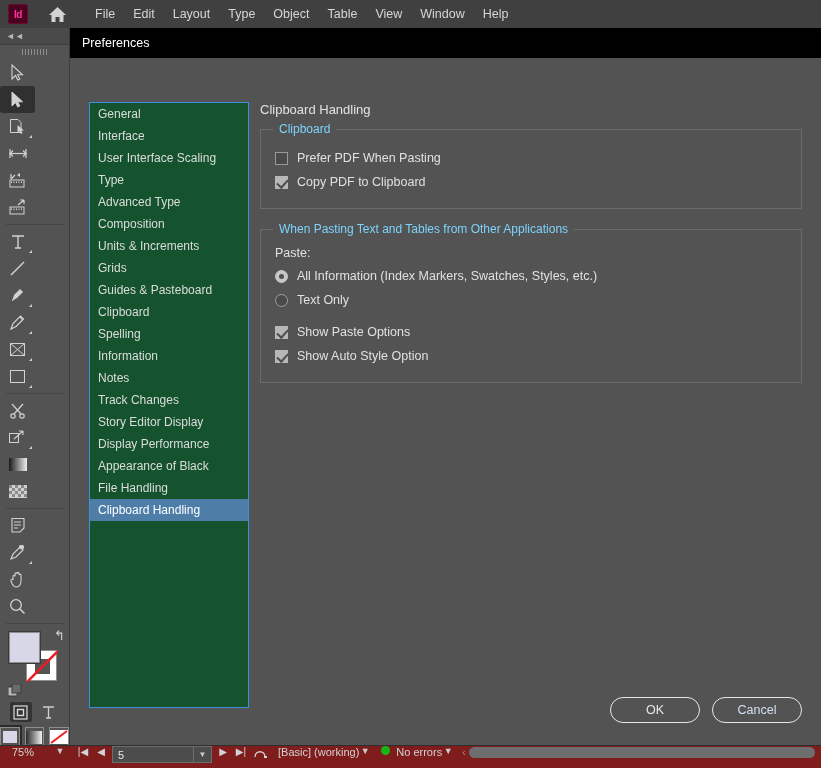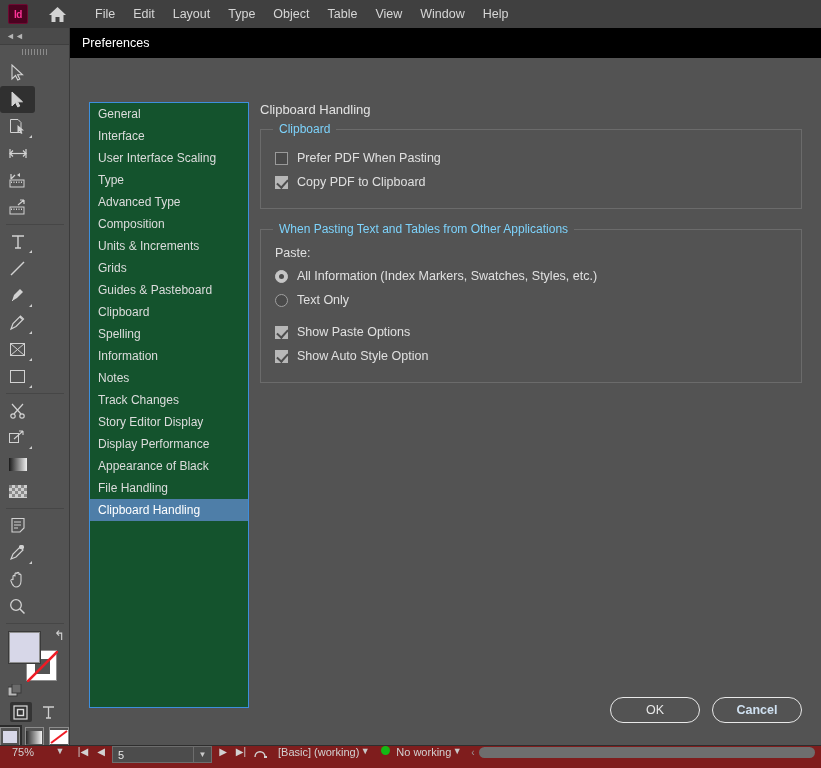--- a/index.html
+++ b/index.html
@@ -227,21 +227,21 @@
     display: flex; gap: 12px;
   }
   .dlg-btn {
     width: 90px; height: 26px;
     border: 1px solid #e8e8e8;
     border-radius: 13px;
     background: #535353;
     color: #e8e8e8; font-size: 12.5px;
     display: flex; align-items: center; justify-content: center;
   }
-  .dlg-btn.secondary { color: #cfe0f0; font-weight: bold; }
+  .dlg-btn.secondary { color: #cfe0f0; }
 
   
   .statusbar {
     position: absolute; left: 0; bottom: 0;
     width: 821px; height: 23px;
     background: #7f1d1d;
     border-top: 1px solid #2e2e2e;
     display: flex; 
     color: #d2d2d2; font-size: 11px;
   }
@@ -642,21 +642,21 @@
     <div class="nav-btn">▶|</div>
     <div class="preflight-icon">
       <svg width="15" height="13" viewBox="0 0 15 13">
           <path d="M2 11 C2 4 12 4 12 11" fill="none" stroke="#d2d2d2" stroke-width="1.4"></path>
           <rect x="11" y="10" width="3" height="2" fill="#d2d2d2"></rect>
         </svg>
     </div>
     <div class="sb-basic">[Basic] (working)</div>
     <div class="chev">▼</div>
     <div class="dot-green"></div>
-    <div>No working</div>
+    <div>No errors</div>
     <div class="chev">▼</div>
     <div class="sb-scroll">
       <div class="sb-arrow">‹</div>
       <div class="sb-track"></div>
     </div>
   </div>
 
 </div>
 
 </body></html>

